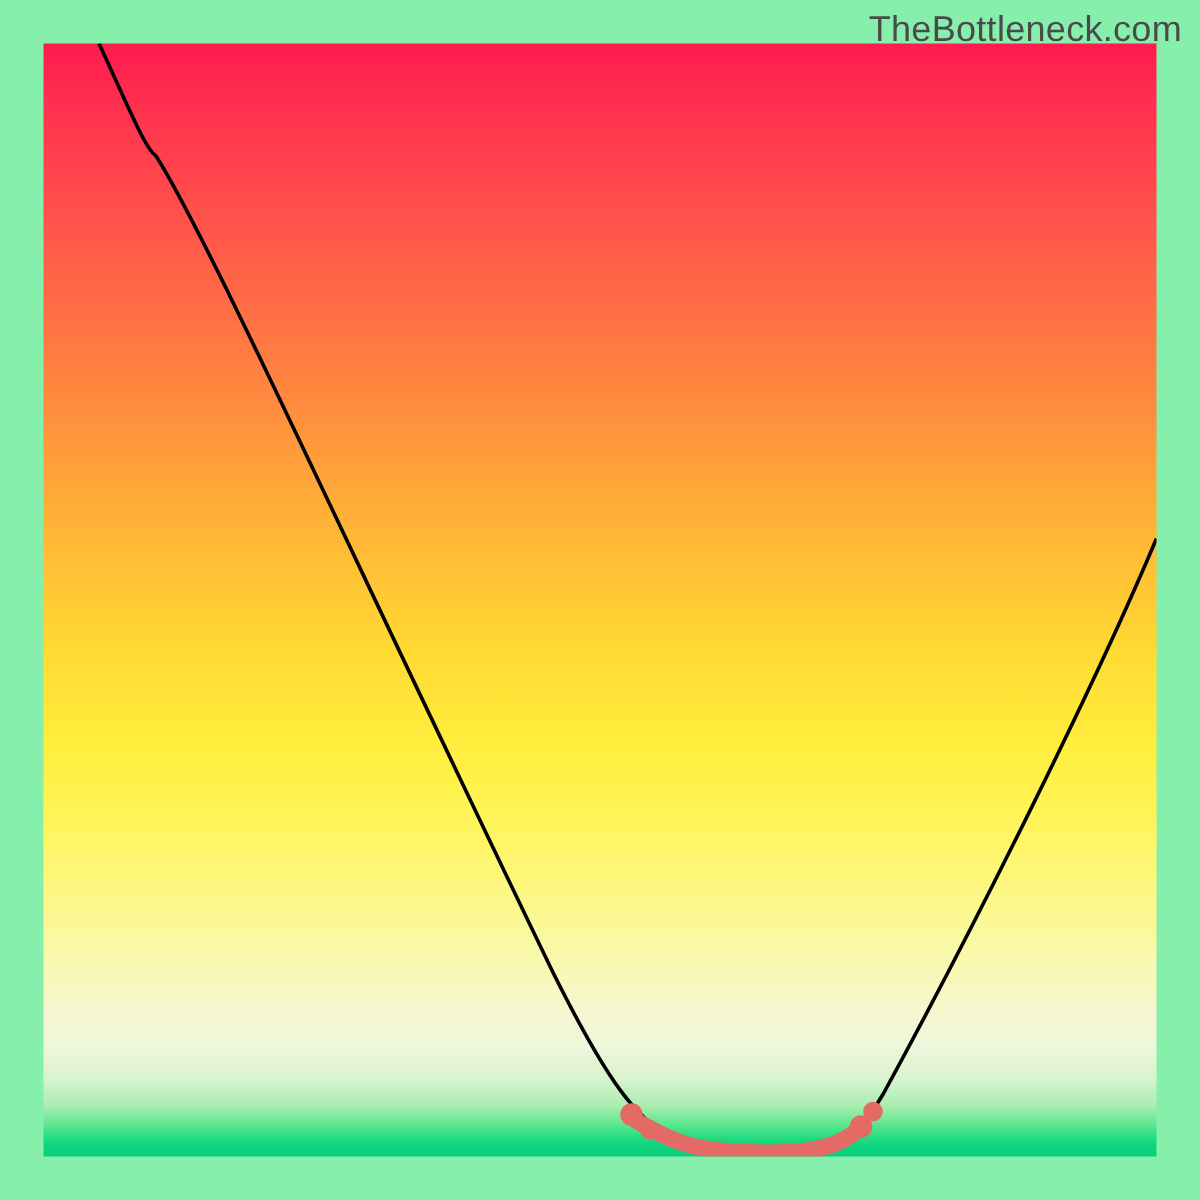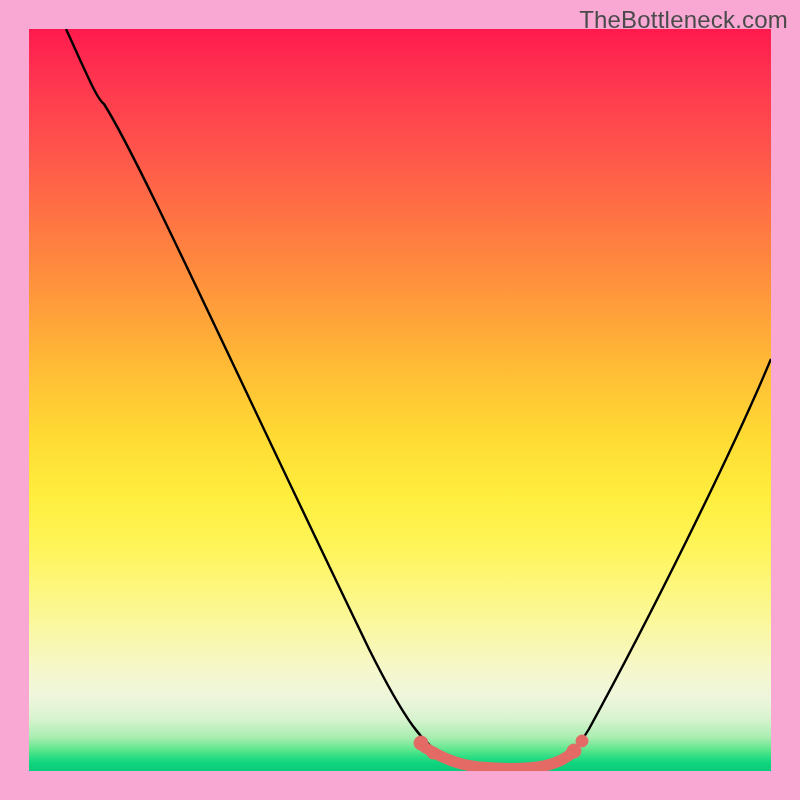--- a/index.html
+++ b/index.html
@@ -10,21 +10,21 @@
     background: #000;
     overflow: hidden;
     font-family: Arial, Helvetica, sans-serif;
   }
   .frame {
     position: absolute;
     left: 0;
     top: 0;
     width: 800px;
     height: 800px;
-    background: #f9a8d4;
+    background: #86efac;
   }
   .plot {
     position: absolute;
     left: 29px;
     top: 29px;
     width: 742px;
     height: 742px;
     
     background: linear-gradient(to bottom,
       #ff1a4d 0%,

